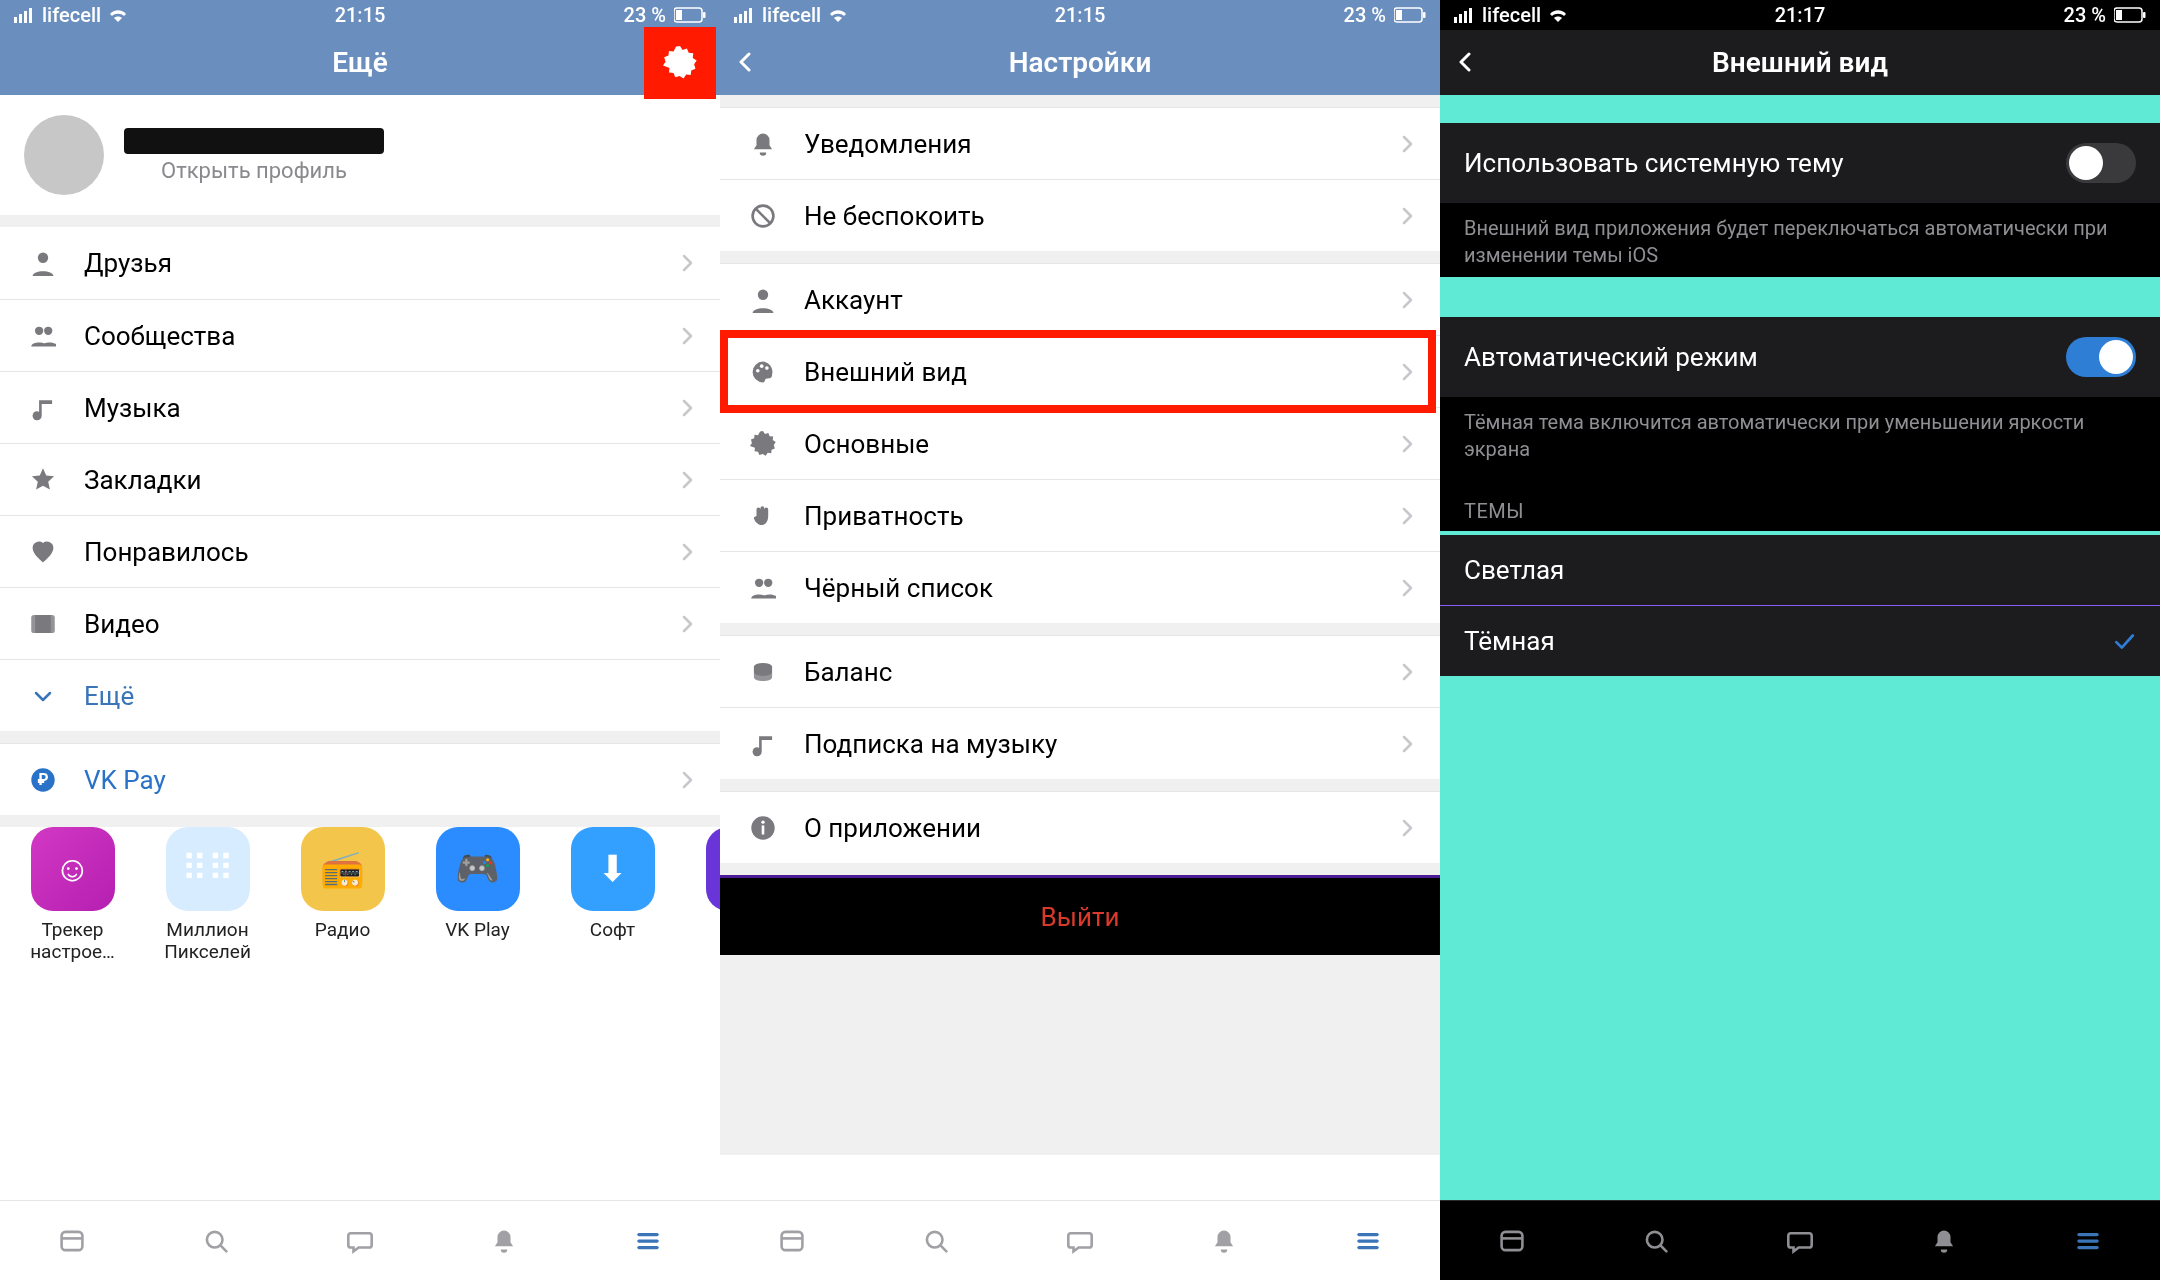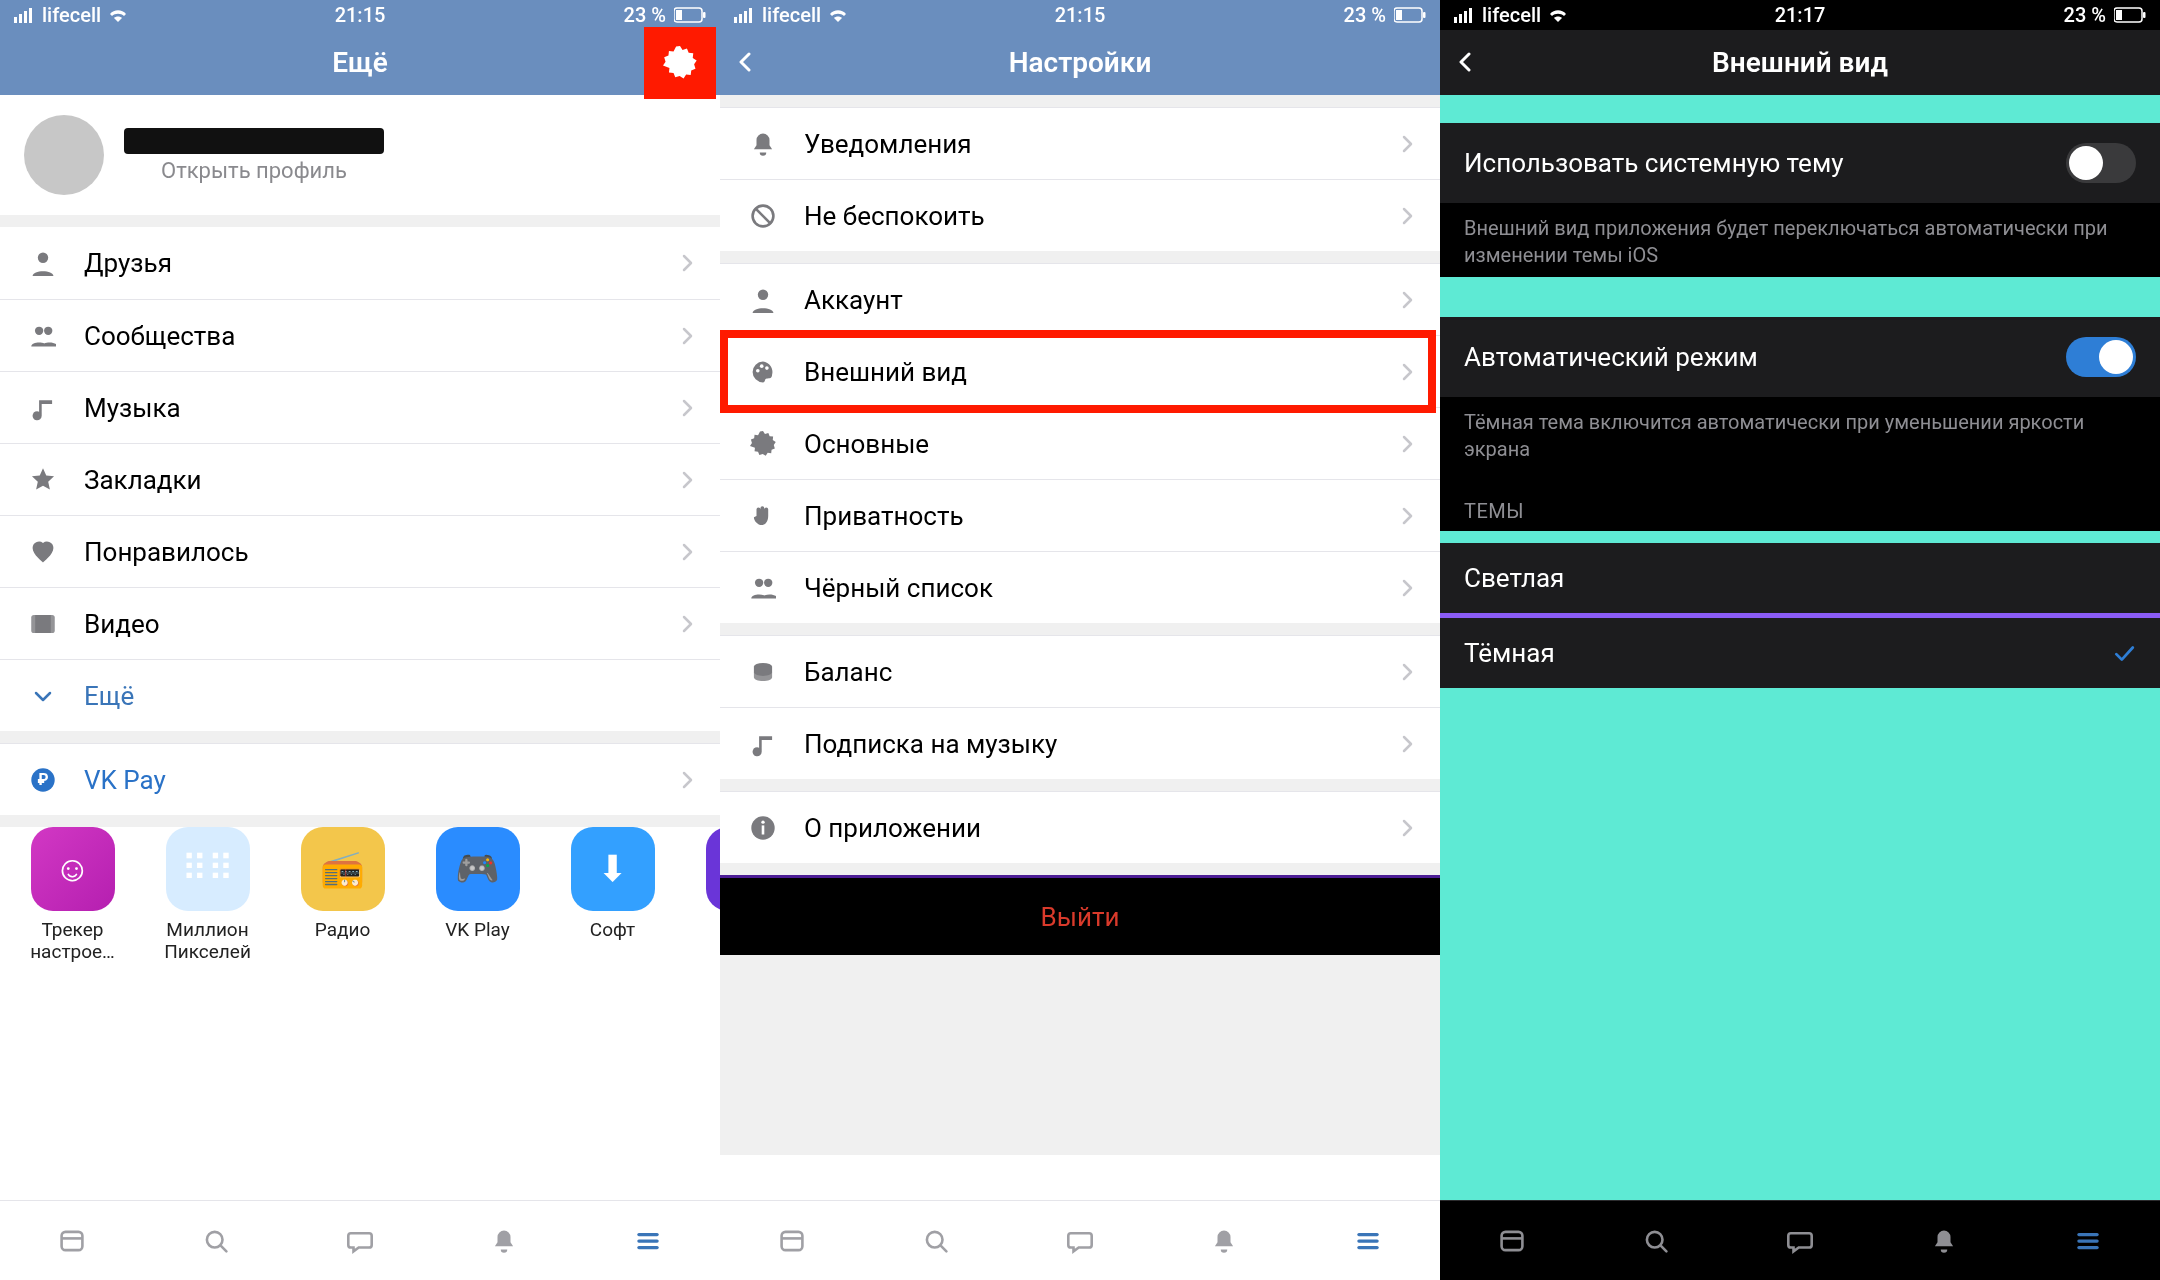--- a/index.html
+++ b/index.html
@@ -139,21 +139,21 @@
     background:#000000; font-size:26px; color:#d93a2b; border-top:3px solid #4c1d95;
   }
 
   
   .d-section {
     background:#1c1c1e; margin-top:28px;
   }
   .d-row {
     display:flex; align-items:center; justify-content:space-between;
     padding: 20px 24px; font-size:26px; color:#fff;
-    border-top:5px solid #8b5cf6;
+    border-top:1px solid #8b5cf6;
   }
   .d-row:first-child { border-top:none; }
   .d-desc {
     padding: 12px 24px 8px 24px; color:#8e8e93; font-size:20px; line-height:1.35;
     background:#000;
   }
   .d-header-label {
     padding: 28px 24px 8px 24px; color:#8e8e93; font-size:20px; text-transform:uppercase;
     background:#000; letter-spacing:0.5px;
   }
@@ -750,21 +750,21 @@
       <div class="d-row">
         <span>Автоматический режим</span>
         <span class="toggle on">
             <span class="knob"></span>
           </span>
       </div>
     </div>
     <div class="d-desc">Тёмная тема включится автоматически при уменьшении яркости экрана</div>
 
     <div class="d-header-label">ТЕМЫ</div>
-    <div class="d-section" style="margin-top:12px" id="s3-themes">
+    <div class="d-section" style="margin-top:4px" id="s3-themes">
         <div class="d-row">
           <span>Светлая</span>
         </div>
         <div class="d-row">
           <span>Тёмная</span>
           <span style="color:#2e7ed6">
             <svg width="24" height="22" viewBox="0 0 20 20">
               <use href="#i-check"></use>
             </svg>
           </span>

